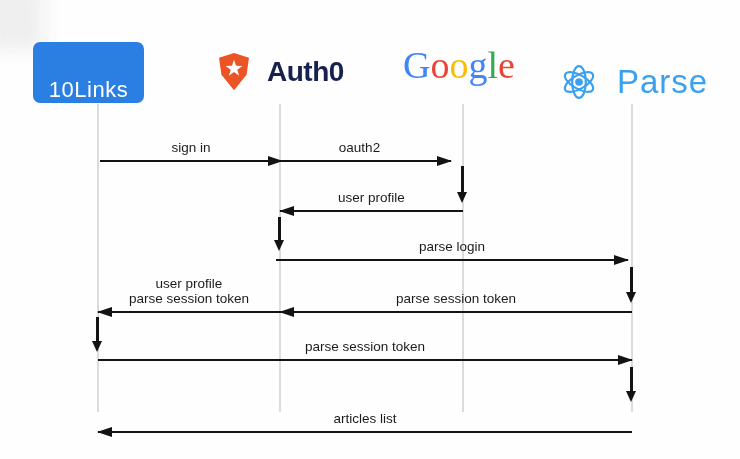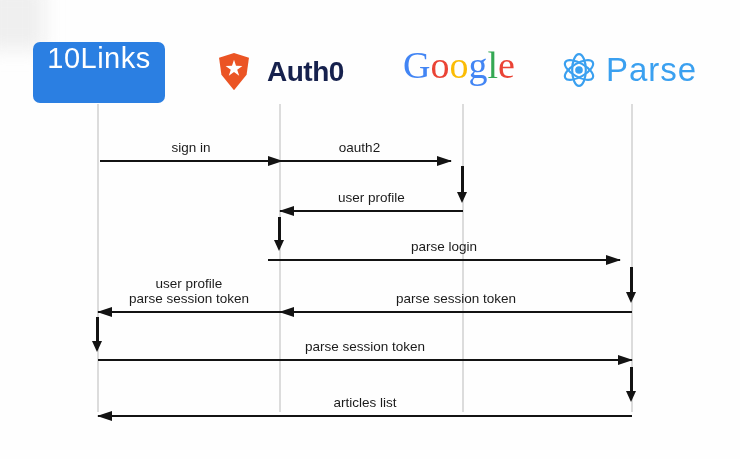--- a/index.html
+++ b/index.html
@@ -7,29 +7,29 @@
     position:relative;width:740px;height:459px;overflow:hidden;
     background:#fefefe;font-family:"Liberation Sans",sans-serif;
   }
   .corner-fade{
     position:absolute;left:-14px;top:-14px;width:58px;height:64px;
     background:#efefef;filter:blur(9px);
   }
   .lifeline{position:absolute;top:104px;height:308px;width:2px;background:#dcdcdc;}
   
   .badge{
-    position:absolute;left:33px;top:42px;width:132px;height:61px;
-    border-radius:7px;display:flex;align-items:flex-start;justify-content:center;
-    color:#fff;font-size:29px;font-weight:500;letter-spacing:0.5px;
+    position:absolute;left:33px;top:42px;width:111px;height:61px;
+    border-radius:7px;display:flex;align-items:flex-end;justify-content:center;
+    color:#fff;font-size:22px;font-weight:500;letter-spacing:0.5px;
   }
   .actor{position:absolute;display:flex;align-items:center;}
   .actor-auth0{left:217px;top:49px;gap:9px;}
   .auth0-name{font-size:28px;font-weight:700;letter-spacing:-0.5px;}
   .actor-google{left:403px;top:45px;font-family:"Liberation Serif",serif;font-size:38px;line-height:1.1;}
-  .actor-parse{left:559px;top:48px;gap:7px;}
+  .actor-parse{left:559px;top:60px;gap:18px;}
   .parse-name{font-size:33px;letter-spacing:1px;}
   
   .msg{position:absolute;height:2px;}
   .msg .line{position:absolute;left:0;right:0;top:0;height:2px;background:#131313;}
   .msg .head-right{
     position:absolute;right:-1px;top:-4px;width:0;height:0;
     border-top:5px solid transparent;border-bottom:5px solid transparent;
     border-left:15px solid #131313;
   }
   .msg .head-left{
@@ -109,21 +109,21 @@
     <div class="line"></div>
     <i class="head-right"></i>
   </div>
 
   <div class="msg" style="left:280px;top:210px;width:183px">
     <div class="label">user profile</div>
     <div class="line"></div>
     <i class="head-left"></i>
   </div>
 
-  <div class="msg" style="left:268px;top:259px;width:352px">
+  <div class="msg" style="left:276px;top:259px;width:352px">
     <div class="label">parse login</div>
     <div class="line"></div>
     <i class="head-right"></i>
   </div>
 
   <div class="msg" style="left:98px;top:311px;width:182px">
     <div class="label">
       <div>user profile</div>
       <div>parse session token</div>
     </div>
@@ -136,21 +136,21 @@
     <div class="line"></div>
     <i class="head-left"></i>
   </div>
 
   <div class="msg" style="left:98px;top:359px;width:534px">
     <div class="label">parse session token</div>
     <div class="line"></div>
     <i class="head-right"></i>
   </div>
 
-  <div class="msg" style="left:98px;top:415px;width:534px">
+  <div class="msg" style="left:98px;top:431px;width:534px">
     <div class="label">articles list</div>
     <div class="line"></div>
     <i class="head-left"></i>
   </div>
 
   <div class="varrow" style="left:460.5px;top:166px;height:27px">
       <i class="vhead"></i>
     </div>
   <div class="varrow" style="left:277.5px;top:217px;height:24px">
       <i class="vhead"></i>

